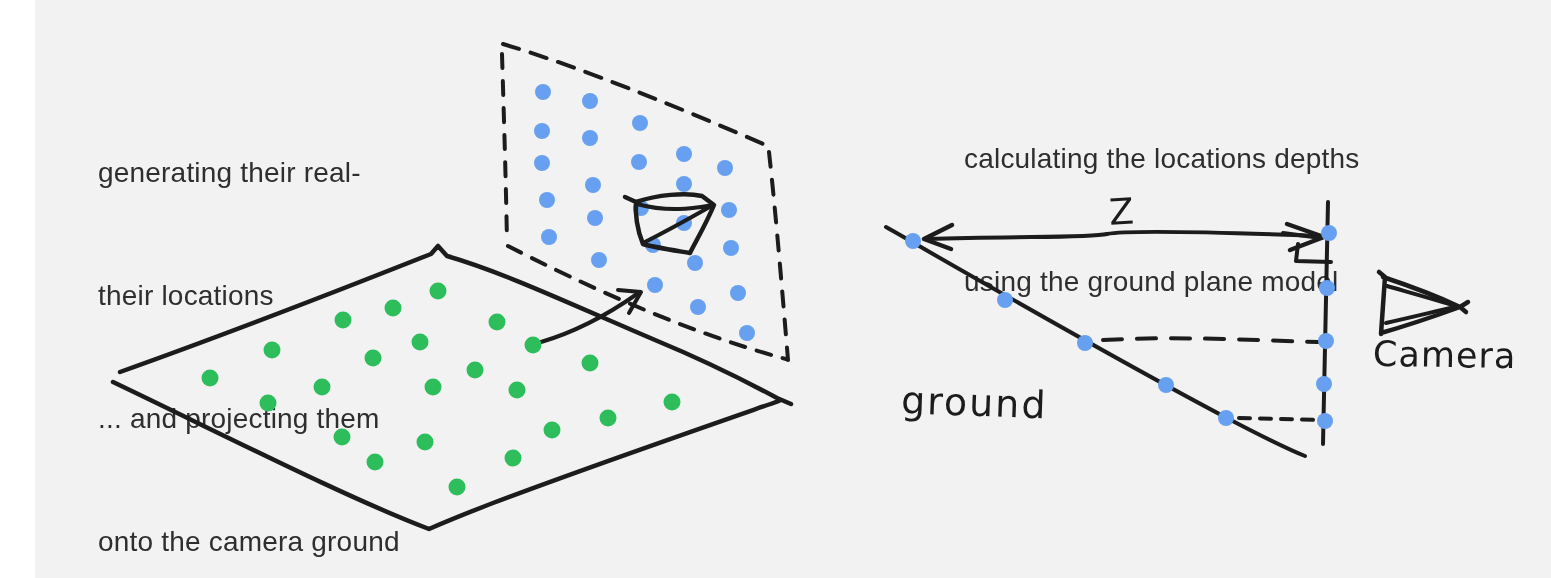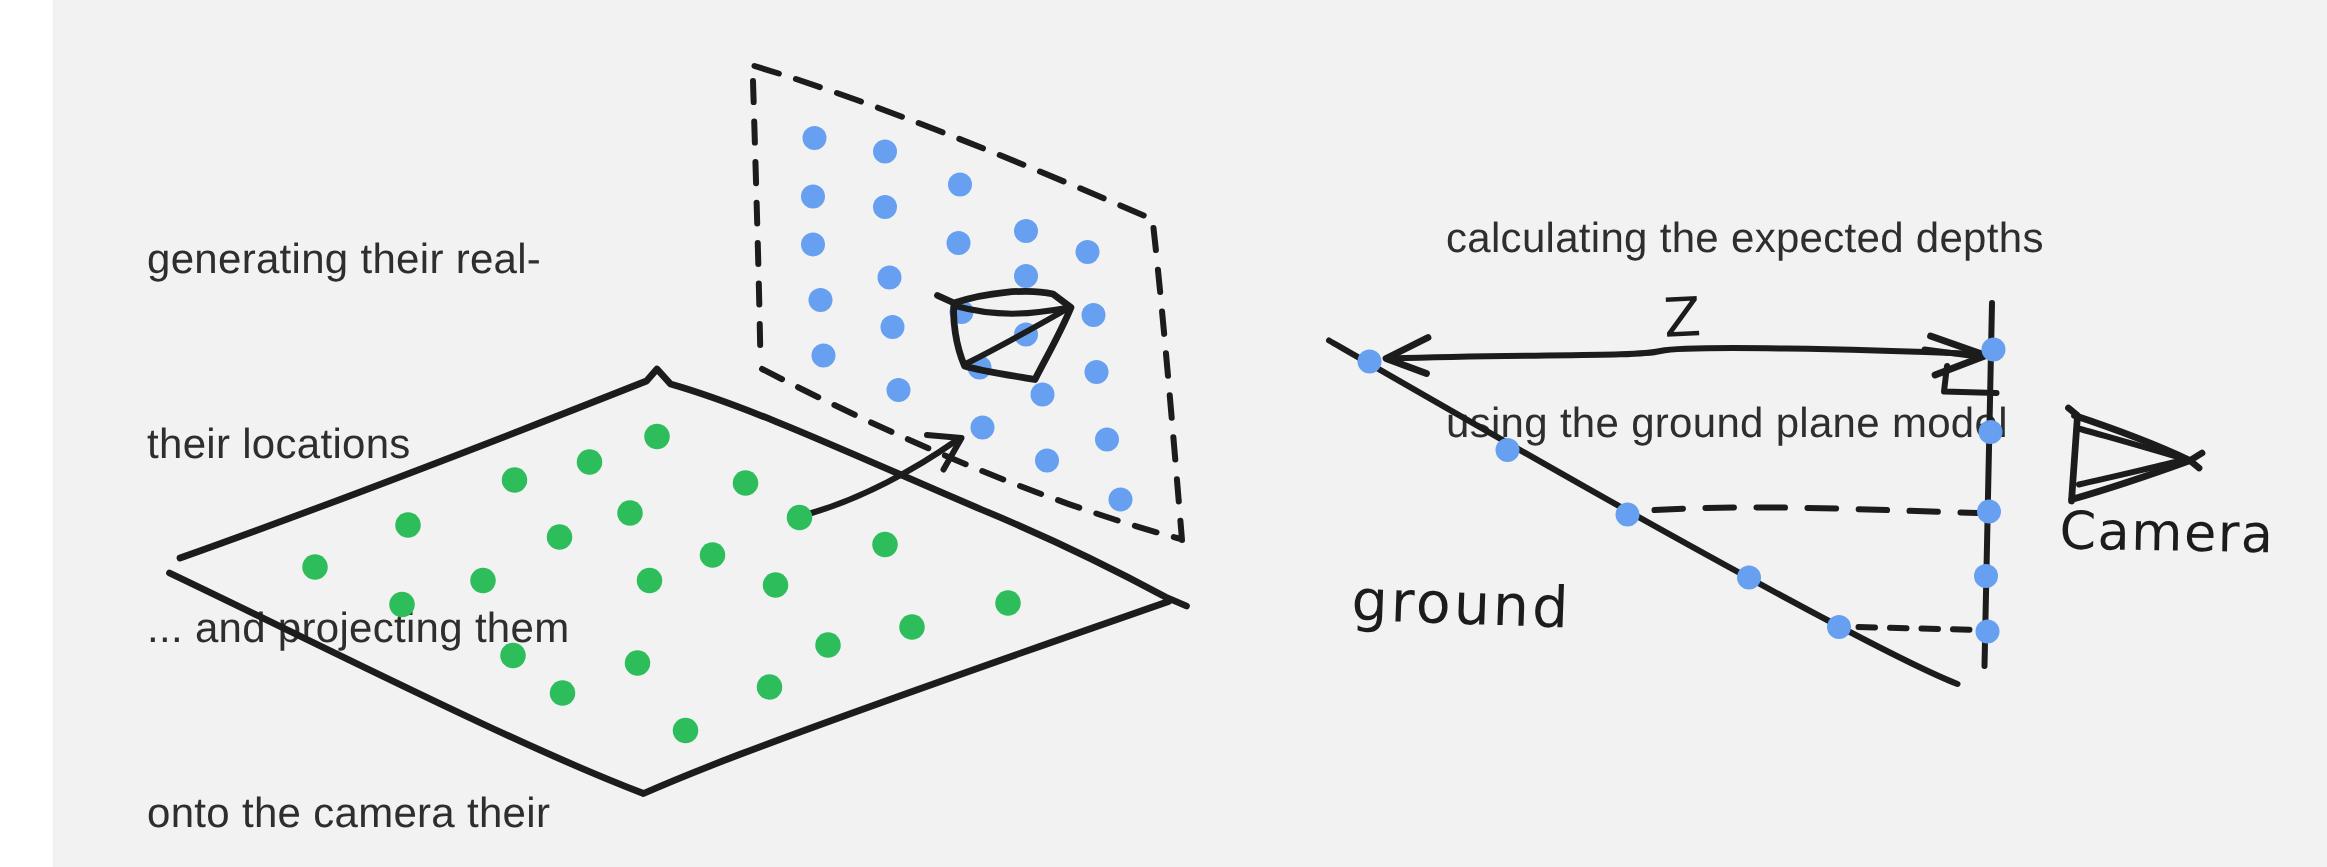--- a/index.html
+++ b/index.html
@@ -35,25 +35,25 @@
 </style>
 </head>
 <body>
 
 <div class="canvas" style="--bg: #f2f2f2; --ink: #1c1c1c; --text: #2e2e2e;">
 
   <div class="caption caption-left">
     <div>generating their real-</div>
     <div>their locations</div>
     <div>... and projecting them</div>
-    <div>onto the camera their</div>
+    <div>onto the camera ground</div>
   </div>
 
   <div class="caption caption-right">
-    <div>calculating the expected depths</div>
+    <div>calculating the locations depths</div>
     <div>using the ground plane model</div>
   </div>
 
   <svg class="sketch" width="1551" height="578" viewBox="0 0 1551 578">
 
     <path stroke-width="4.5" d="M85,372 C175,340 300,292 396,254 l7,-8 9,10
              C468,272 540,306 620,340 C678,364 716,384 742,398 L756,404
              M744,401 C655,432 545,470 458,503 C432,513 410,522 394,529
              C310,497 185,433 78,382"></path>
 

